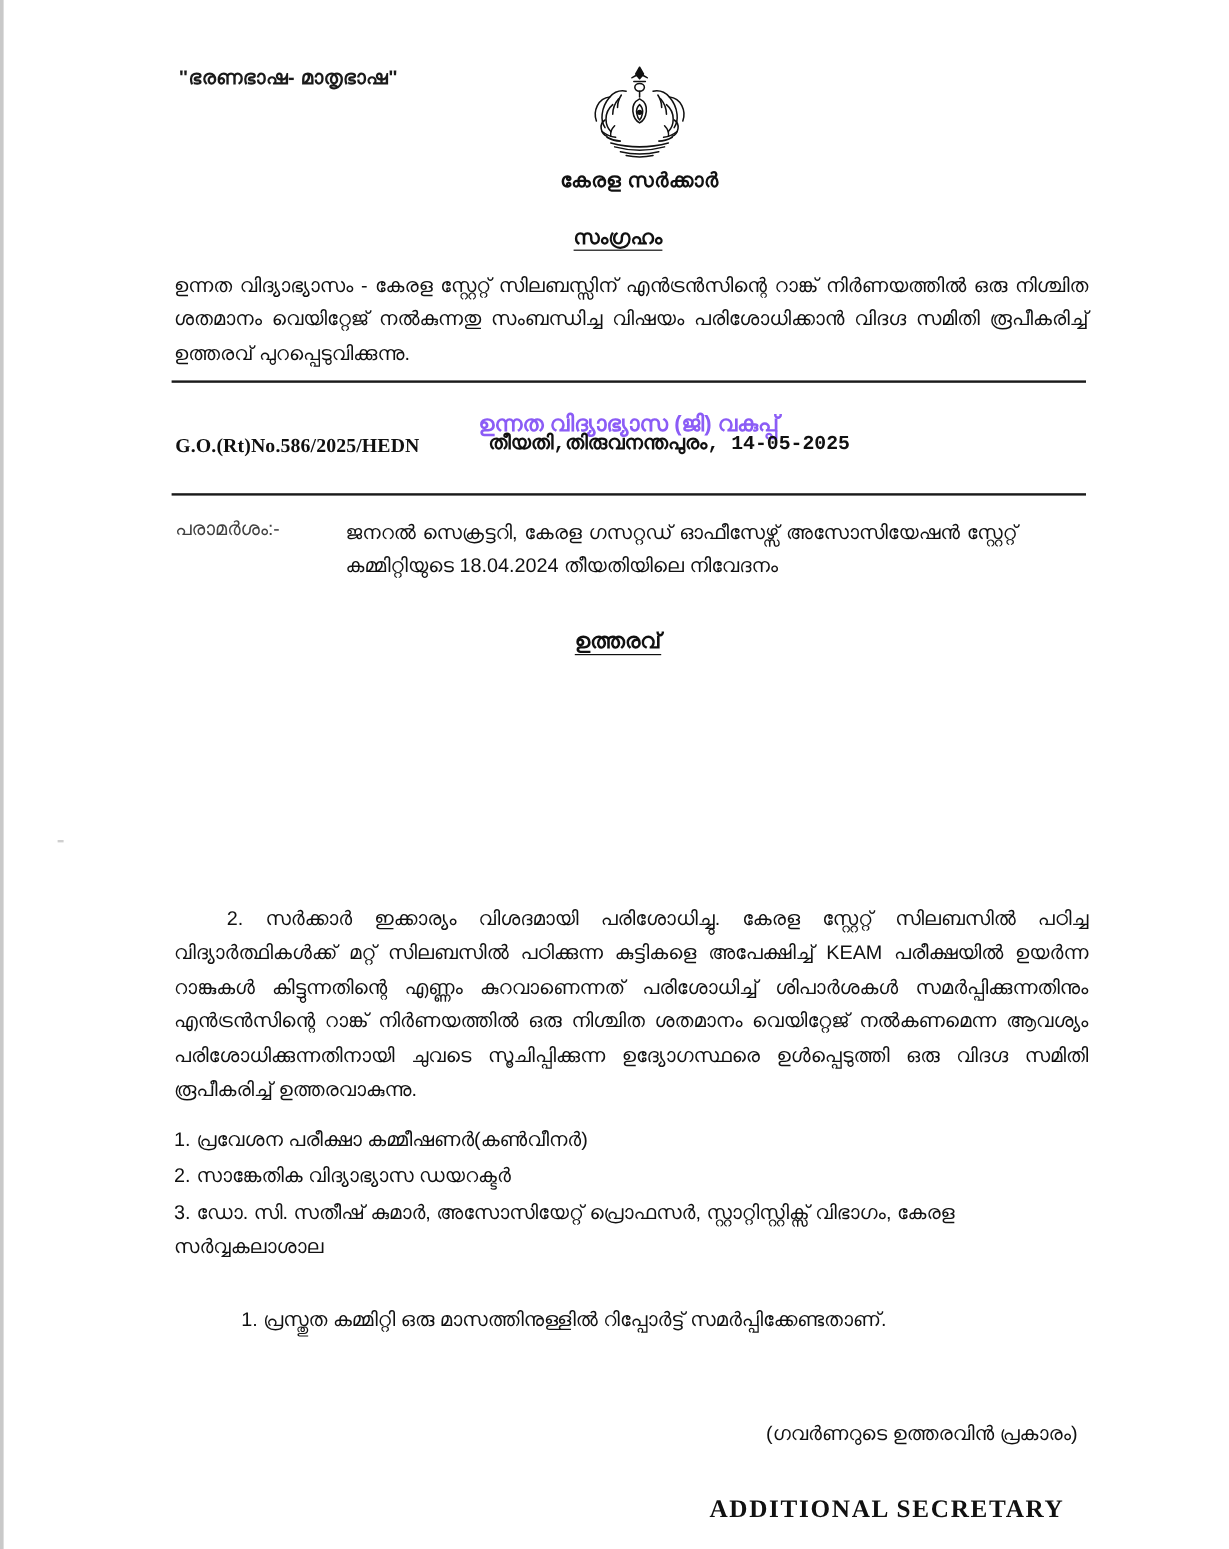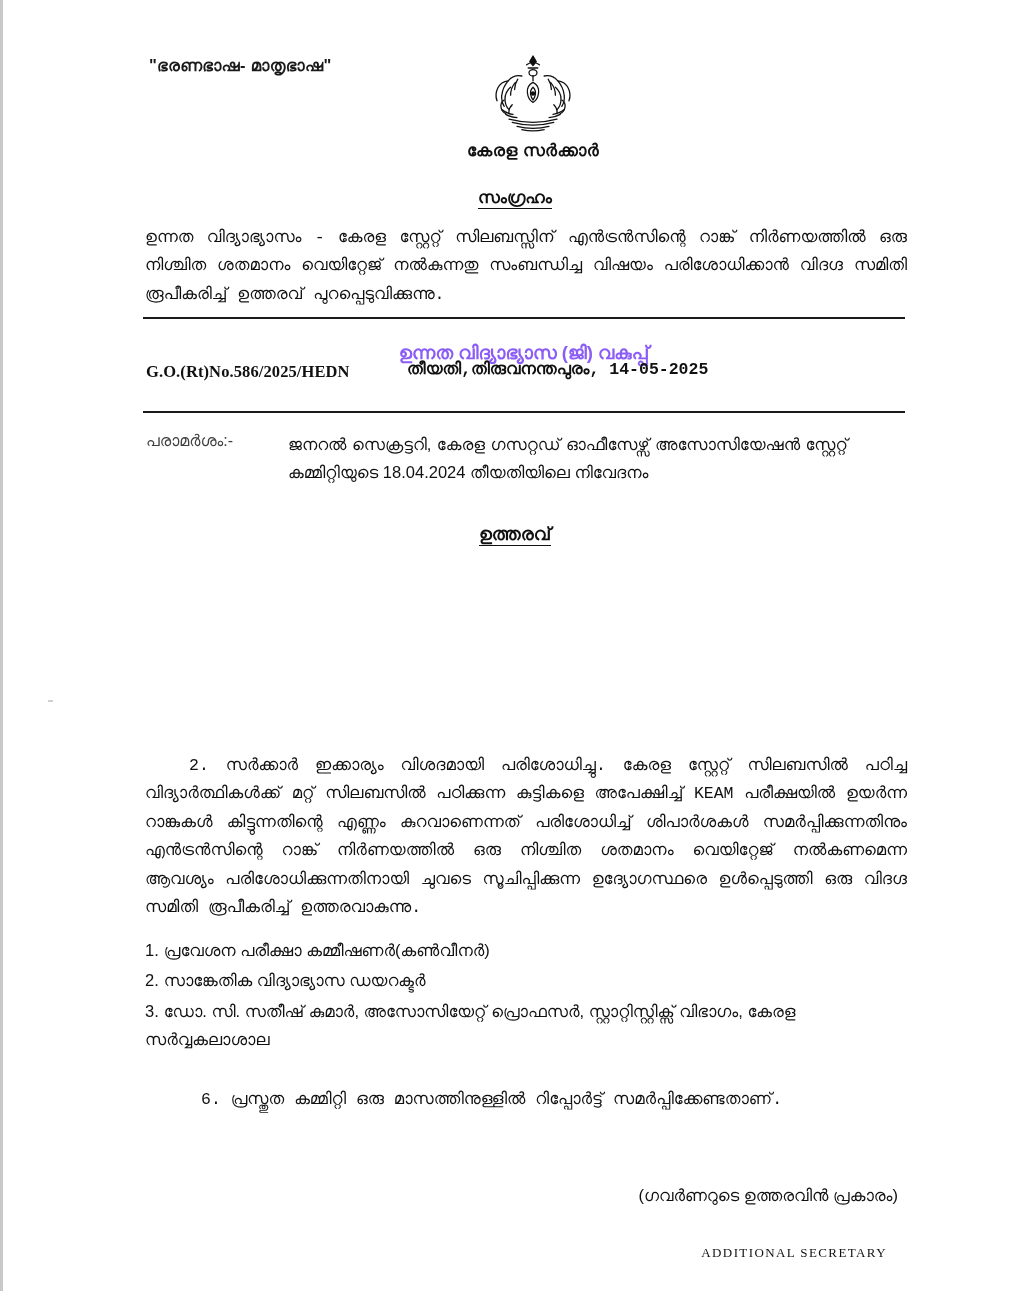--- a/index.html
+++ b/index.html
@@ -72,21 +72,21 @@
   .centered-underline span {
     border-bottom: 1.5px solid #111;
     padding-bottom: 1px;
   }
   #summary-heading { top: 188px; font-size: 17px; }
   #order-heading   { top: 524px; font-size: 18px; }
 
   
   .para {
     position: absolute;
-    font-family: Liberation Mono, monospace;
+    font-family: Liberation Sans, sans-serif;
     font-size: 16.5px;
     line-height: 1.72;
     color: #111;
     text-align: justify;
     text-justify: inter-word;
   }
   #summary-para {
     left: 142px;
     top: 224px;
     width: 762px;
@@ -223,22 +223,22 @@
     font-family: "Liberation Serif", "DejaVu Serif", serif;
     font-size: 16px;
     font-weight: 700;
     letter-spacing: 1.2px;
   }
   #sig-designation {
     left: 0;
     width: 884px;
     top: 1245px;
     font-family: "Liberation Serif", "DejaVu Serif", serif;
-    font-size: 13px;
-    font-weight: 400;
+    font-size: 21px;
+    font-weight: 700;
     letter-spacing: 1.4px;
   }
 
   
   #scan-speck {
     position: absolute;
     left: 45px;
     top: 700px;
     width: 5px;
     height: 2px;
@@ -322,21 +322,21 @@
         <span class="num">1.</span><span>പ്രവേശന പരീക്ഷാ കമ്മീഷണർ(കൺവീനർ)</span>
       </li>
       <li>
         <span class="num">2.</span><span>സാങ്കേതിക വിദ്യാഭ്യാസ ഡയറക്ടർ</span>
       </li>
       <li>
         <span class="num">3.</span><span>ഡോ. സി. സതീഷ് കുമാർ, അസോസിയേറ്റ് പ്രൊഫസർ, സ്റ്റാറ്റിസ്റ്റിക്സ് വിഭാഗം, കേരള സർവ്വകലാശാല</span>
       </li>
     </ul>
 
-    <div class="para" id="order-para-3">6.  പ്രസ്തുത കമ്മിറ്റി ഒരു മാസത്തിനുള്ളിൽ റിപ്പോർട്ട് സമർപ്പിക്കേണ്ടതാണ്.</div>
+    <div class="para" id="order-para-3">1.  പ്രസ്തുത കമ്മിറ്റി ഒരു മാസത്തിനുള്ളിൽ റിപ്പോർട്ട് സമർപ്പിക്കേണ്ടതാണ്.</div>
 
     <div class="sig-line" id="sig-by-order">(ഗവർണറുടെ ഉത്തരവിൻ പ്രകാരം)</div>
     <div class="sig-line" id="sig-designation">ADDITIONAL SECRETARY</div>
 
     <div id="scan-speck"></div>
 
   </div>
 </div>
 
 </body></html>

